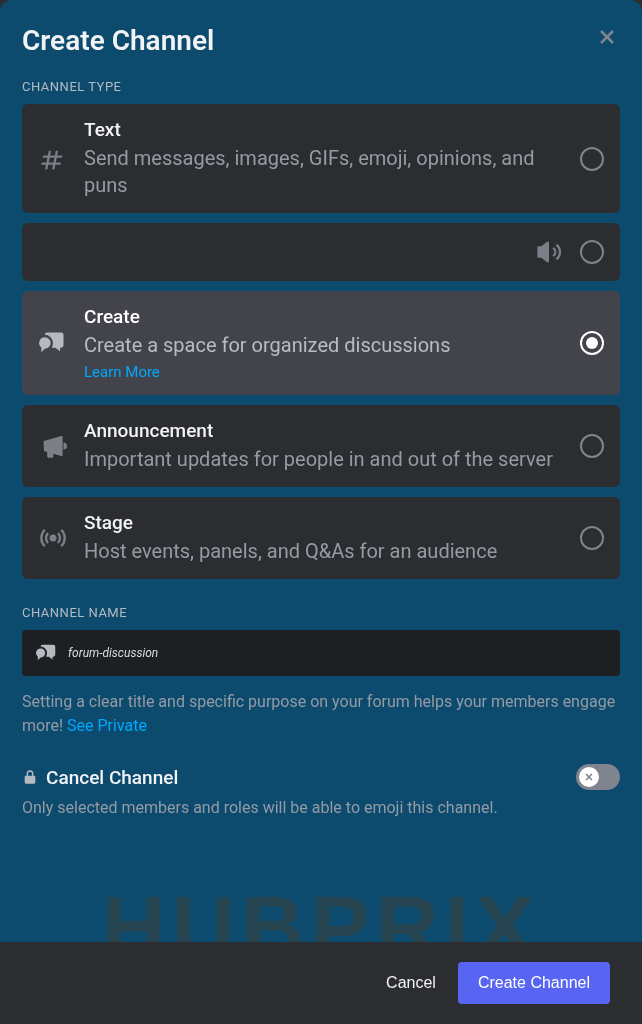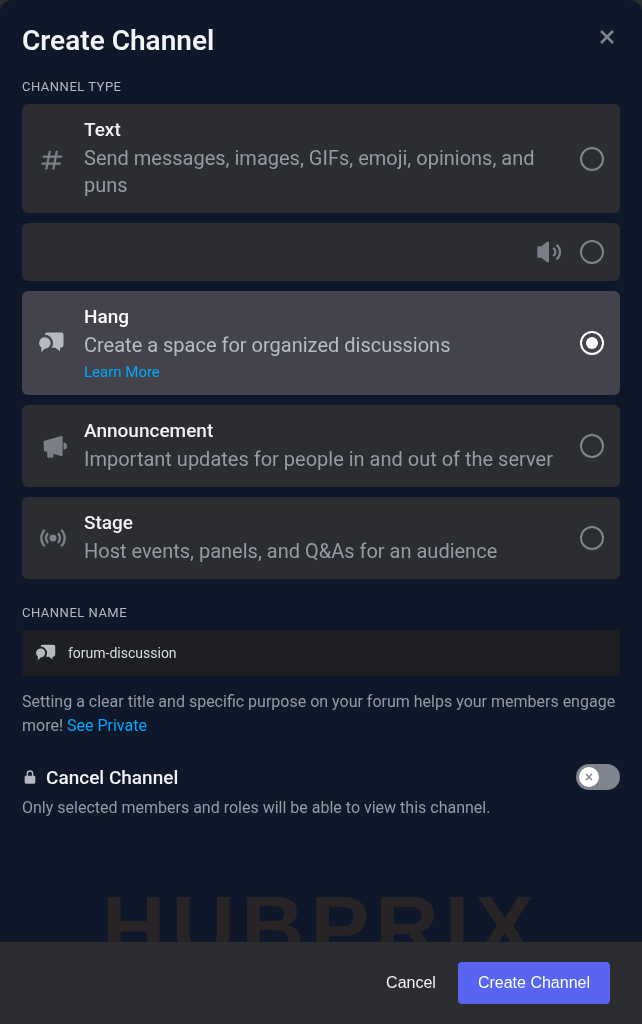--- a/index.html
+++ b/index.html
@@ -12,21 +12,21 @@
     overflow: hidden;
     position: relative;
   }
   .modal {
     width: 100%;
     height: 100%;
     padding: 24px 22px 0 22px;
     display: flex;
     flex-direction: column;
     border-radius: 12px;
-    background: #0f172a;
+    background: #0c4a6e;
   }
   .modal-header {
     display: flex;
     justify-content: space-between;
     align-items: flex-start;
     margin-bottom: 22px;
   }
   .modal-title {
     color: #f2f3f5;
     font-size: 28px;
@@ -135,23 +135,24 @@
     height: 22px;
     display: flex;
     align-items: center;
     justify-content: center;
   }
   .name-input {
     background: transparent;
     border: none;
     outline: none;
     color: #dbdee1;
-    font-size: 14px;
+    font-size: 12px;
     flex: 1;
     font-family: inherit;
+    font-style: italic;
   }
   .helper-text {
     color: #949ba4;
     font-size: 16px;
     line-height: 1.5;
     margin-bottom: 26px;
   }
   .link { color: #00a8fc; }
 
   .private-row {
@@ -288,21 +289,21 @@
         <div class="radio"></div>
       </div>
 
       <div class="type-item selected">
         <div class="type-icon">
           <svg viewBox="0 0 24 24" width="28" height="28" fill="currentColor">
               <path d="M19 3a2 2 0 0 1 2 2v9a2 2 0 0 1-2 2h-1v3l-4-3h-3.17A6.98 6.98 0 0 0 12 12a7 7 0 0 0-7-7V5a2 2 0 0 1 2-2h12ZM5 7a5 5 0 0 1 5 5 5 5 0 0 1-5 5l-3 3v-4.1A5 5 0 0 1 5 7Z"></path>
             </svg>
         </div>
         <div class="type-body">
-          <div class="type-title">Hang</div>
+          <div class="type-title">Create</div>
           <div class="type-desc">Create a space for organized discussions</div>
           <a class="learn-more">Learn More</a>
         </div>
         <div class="radio">
             <div class="radio-dot"></div>
           </div>
       </div>
 
       <div class="type-item">
         <div class="type-icon">
@@ -358,21 +359,21 @@
         <span class="private-label">Cancel Channel</span>
       </div>
       <div class="toggle">
         <div class="toggle-thumb">
           <svg viewBox="0 0 24 24" fill="none" stroke="#80848e" stroke-width="3">
               <path d="M18 6 6 18M6 6l12 12"></path>
             </svg>
         </div>
       </div>
     </div>
-    <div class="private-desc">Only selected members and roles will be able to view this channel.</div>
+    <div class="private-desc">Only selected members and roles will be able to emoji this channel.</div>
 
     <div style="flex:1"></div>
 
     <div class="footer">
       <button class="btn-cancel">Cancel</button>
       <button class="btn-primary">Create Channel</button>
     </div>
 
   </div>
 </div>

